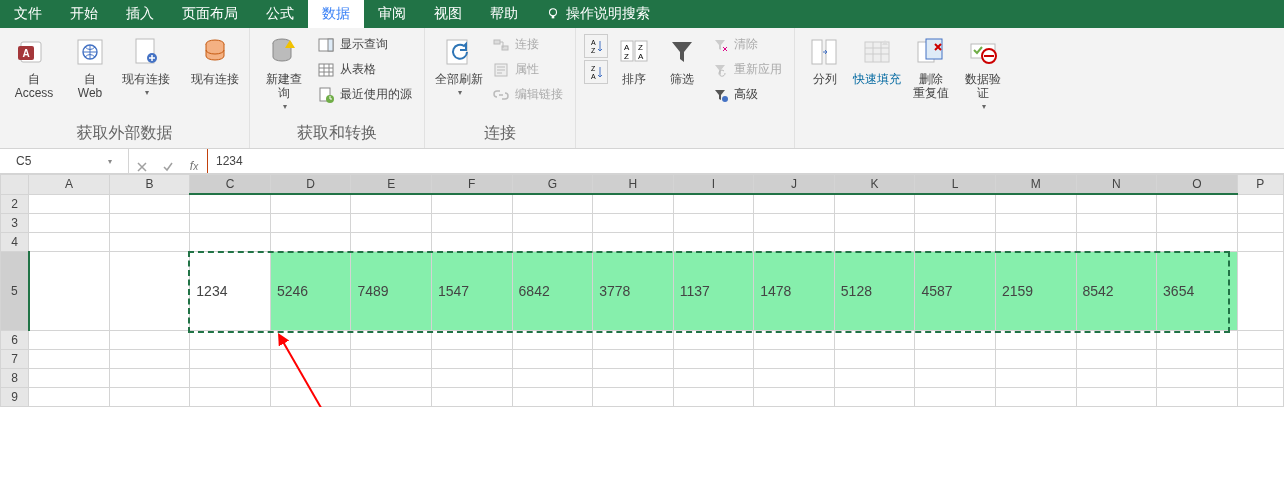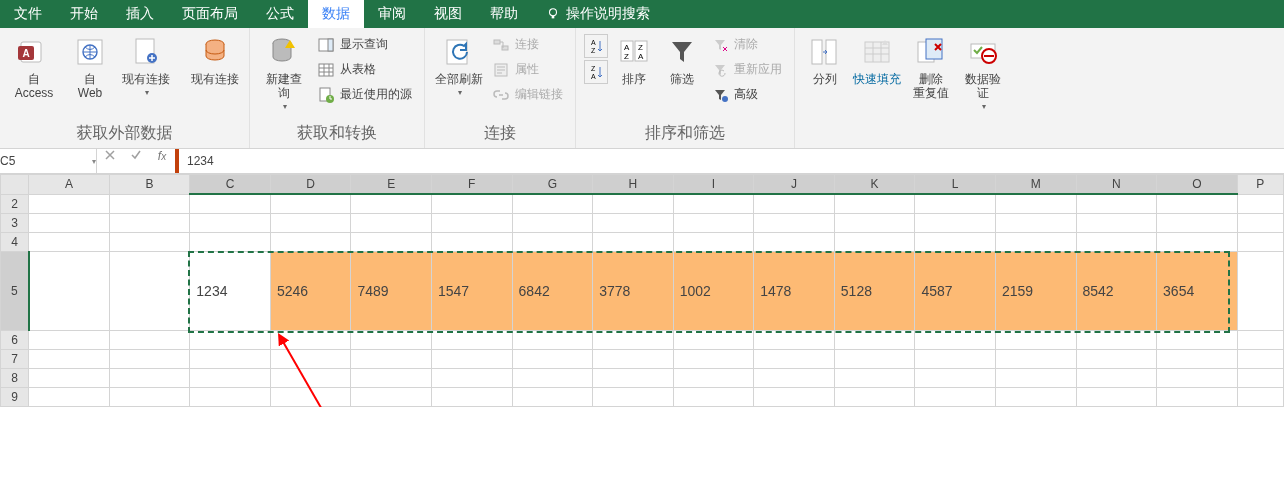--- a/index.html
+++ b/index.html
@@ -17,36 +17,36 @@
   .bigbtn{display:flex;flex-direction:column;align-items:center;width:52px;padding-top:4px;cursor:pointer;text-align:center;line-height:14px}
   .bigbtn .ico{width:32px;height:32px;margin-bottom:4px;display:flex;align-items:center;justify-content:center}
   .bigbtn.disabled{color:#0369a1}
   .vlist{display:flex;flex-direction:column;gap:4px;padding-top:2px}
   .smallbtn{display:flex;align-items:center;gap:6px;padding:2px 4px;cursor:pointer;white-space:nowrap}
   .smallbtn.disabled{color:#aaa}
   .smallbtn .sico{width:16px;height:16px;flex:none}
   .drop{font-size:8px;color:#666;margin-left:2px}
   
   .fbar{height:24px;border-bottom:1px solid #d4d4d4;display:flex;align-items:stretch;background:#fff}
-  .namebox{width:96px;border-right:1px solid #d4d4d4;display:flex;align-items:center;padding:0 0;justify-content:space-between}
+  .namebox{width:96px;border-right:1px solid #d4d4d4;display:flex;align-items:center;padding:0 16px;justify-content:space-between}
   .namebox .dd{font-size:8px;color:#888}
-  .fxbtns{display:flex;align-items:flex-start;border-right:4px solid #c2410c}
+  .fxbtns{display:flex;align-items:flex-end;border-right:1px solid #c2410c}
   .fxbtn{width:26px;display:flex;align-items:center;justify-content:center;color:#a0a0a0;cursor:pointer}
   .fxlabel{font-style:italic;color:#777}
   .fval{flex:1;display:flex;align-items:center;padding:0 8px}
   
   .sheet{position:relative}
   table.grid{border-collapse:collapse;table-layout:fixed;width:1284px}
   .grid th,.grid td{border:1px solid #d4d4d4;height:18px;padding:0;font-weight:normal;font-size:12px;color:#444;background:#fff}
   .grid thead th{background:#e6e6e6;text-align:center}
   .grid thead th.selcol{background:#cfcfcf;border-bottom:2px solid #217346}
   .grid tbody th{background:#e6e6e6;text-align:center;width:28px}
   .grid tbody th.selrow{background:#cfcfcf;border-right:2px solid #217346}
   .grid .corner{background:#e6e6e6;width:28px}
-  .grid td.seld{background:#fdba74}
+  .grid td.seld{background:#86efac}
   .grid td.active{background:#fff}
   .grid td.big{height:78px;vertical-align:middle;padding-left:6px;font-size:14px}
   
   .marquee{position:absolute;border:2px dashed #217346;pointer-events:none;box-sizing:border-box}
   
   .anno{position:absolute;pointer-events:none}
   svg{display:block}
 </style>
 </head>
 <body>
@@ -282,21 +282,20 @@
             <span class="sico">
               <svg width="16" height="16">
                 <path d="M3 3h10l-4 5v5l-2-1v-4z" fill="#555"></path>
                 <circle cx="13" cy="12" r="3" fill="#4472c4"></circle>
               </svg>
             </span>
             <span>高级</span>
           </div>
       </div>
     </div>
-    <div class="group-label">排序和筛选</div>
   </div>
 
   <div class="group" style="border-right:none">
     <div class="group-body">
       <div class="bigbtn" style="width:44px">
         <span class="ico">
             <svg width="32" height="32">
               <rect x="3" y="4" width="10" height="24" fill="#fff" stroke="#bbb"></rect>
               <rect x="17" y="4" width="10" height="24" fill="#fff" stroke="#bbb"></rect>
               <path d="M14 16h3m-1-2 2 2-2 2" stroke="#4472c4" fill="none"></path>
@@ -470,21 +469,21 @@
     <tr>
       <th class="selrow">5</th>
       <td class="big"></td>
           <td class="big"></td>
       <td class="big active">1234</td>
       <td class="big seld">5246</td>
       <td class="big seld">7489</td>
       <td class="big seld">1547</td>
       <td class="big seld">6842</td>
       <td class="big seld">3778</td>
-      <td class="big seld">1002</td>
+      <td class="big seld">1137</td>
       <td class="big seld">1478</td>
       <td class="big seld">5128</td>
       <td class="big seld">4587</td>
       <td class="big seld">2159</td>
       <td class="big seld">8542</td>
       <td class="big seld">3654</td>
       <td class="big"></td>
     </tr>
     <tr>
           <th>6</th>

